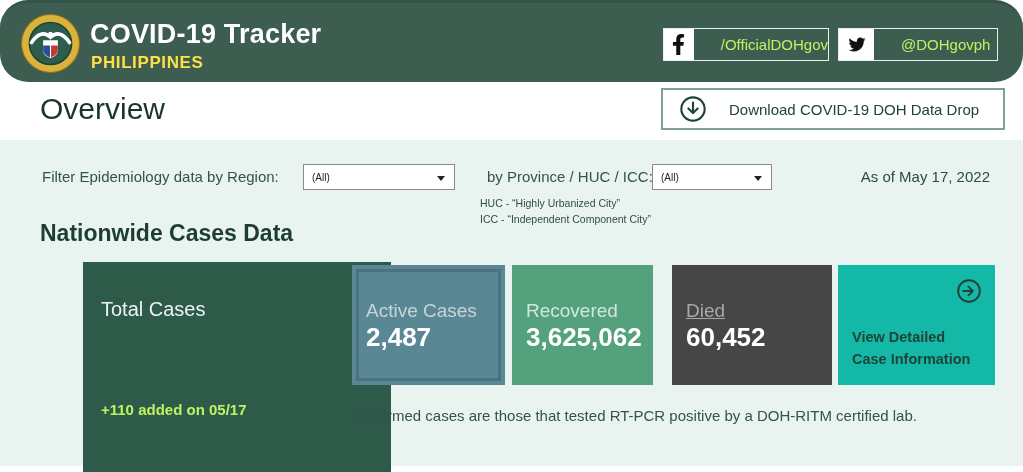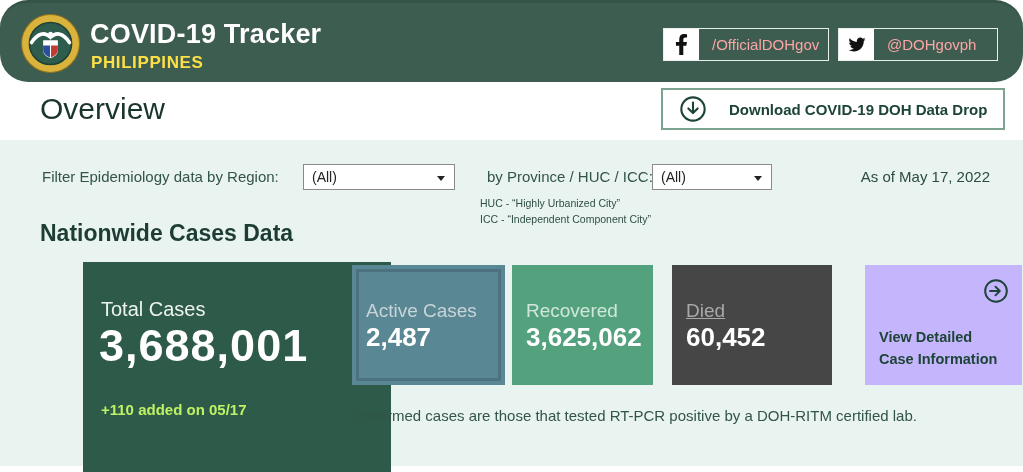--- a/index.html
+++ b/index.html
@@ -35,50 +35,50 @@
     border:1px solid #e9efec; background:#3c5d50; cursor:pointer;
   }
   .social-btn.fb { left:663px; width:166px; }
   .social-btn.tw { left:838px; width:160px; }
   .social-icon-box {
     width:35px; background:#ffffff;
     display:flex; align-items:center; justify-content:center;
   }
   .social-label {
     flex:1; display:flex; align-items:center;
-    padding-left:13px; color:#fca5a5; font-size:15px;
+    padding-left:13px; color:#bef264; font-size:15px;margin-left:14px;
   }
 
   
   .overview-title {
     position:absolute; left:40px; top:92px;
     font-size:30px; font-weight:400; color:#1a352e;
   }
   .download-btn {
     position:absolute; left:661px; top:88px; width:344px; height:42px;
     background:#ffffff; border:2px solid #7ba390;
     display:flex; align-items:center; cursor:pointer;
   }
   .download-btn svg { margin-left:16px; }
   .download-label {
-    margin-left:22px; font-size:15px; font-weight:700; color:#1d4437;
+    margin-left:22px; font-size:15px; font-weight:400; color:#1d4437;
   }
 
   
   .content {
     position:absolute; left:0; top:140px; width:1023px; height:326px;
     background:#e9f3f0;
   }
   .filter-label   { position:absolute; left:42px;  top:28px; font-size:15px; color:#33544a; }
   .filter-label2  { position:absolute; left:487px; top:28px; font-size:15px; color:#33544a; }
   .dropdown {
     position:absolute; top:24px; height:26px;
     background:#ffffff; border:1px solid #8a8a8a;
     display:flex; align-items:center; padding-left:8px;
-    font-size:14px; color:#222; cursor:pointer;
+    font-size:10px; color:#222; cursor:pointer;
   }
   .dropdown.region   { left:303px; width:152px; }
   .dropdown.province { left:652px; width:120px; }
   .dd-arrow {
     position:absolute; right:9px; top:11px;
     width:0; height:0;
     border-left:4px solid transparent; border-right:4px solid transparent;
     border-top:5px solid #222222;
   }
   .note  { position:absolute; left:480px; font-size:10.5px; color:#2f4f45; }
@@ -107,22 +107,22 @@
   .kpi .kpi-value { position:absolute; left:14px; top:57px; font-size:26px; font-weight:700; color:#ffffff; }
   .active-card    { left:352px; width:153px; background:#5a8794; }
   .active-card .kpi-label { color:#c8d4d8; }
   .inner-outline  { position:absolute; left:4px; top:4px; right:4px; bottom:4px; border:3px solid #4b727e; pointer-events:none; }
   .recovered-card { left:512px; width:141px; background:#54a17e; }
   .recovered-card .kpi-label { color:#d2e7dc; }
   .died-card      { left:672px; width:160px; background:#464646; }
   .died-card .kpi-label { color:#a8a8a8;text-decoration:underline; }
 
   .detail-card {
-    left:865px; top:125px; width:157px; height:120px;
-    background:#c4b5fd; cursor:pointer;
+    left:838px; top:125px; width:157px; height:120px;
+    background:#14b8a6; cursor:pointer;
   }
   .detail-card svg { position:absolute; right:13px; top:13px; }
   .detail-label {
     position:absolute; left:14px; top:62px; width:125px;
     font-size:14.5px; font-weight:700; color:#1d4437; line-height:1.5;
   }
 
   .footnote { position:absolute; left:352px; top:267px; font-size:15px; color:#33544a; }
 </style>
 </head>
@@ -187,21 +187,20 @@
   </div>
 
   <div class="note huc">HUC - “Highly Urbanized City”</div>
   <div class="note icc">ICC - “Independent Component City”</div>
   <div class="as-of">As of May 17, 2022</div>
 
   <div class="section-title">Nationwide Cases Data</div>
 
   <div class="card total-card">
     <div class="total-label">Total Cases</div>
-    <div class="total-value">3,688,001</div>
     <div class="total-delta">+110 added on 05/17</div>
     <div class="total-bar">
       <div class="total-bar-cap"></div>
     </div>
   </div>
 
   <div class="card kpi active-card">
     <div class="inner-outline"></div>
     <div class="kpi-label">Active Cases</div>
     <div class="kpi-value">2,487</div>

